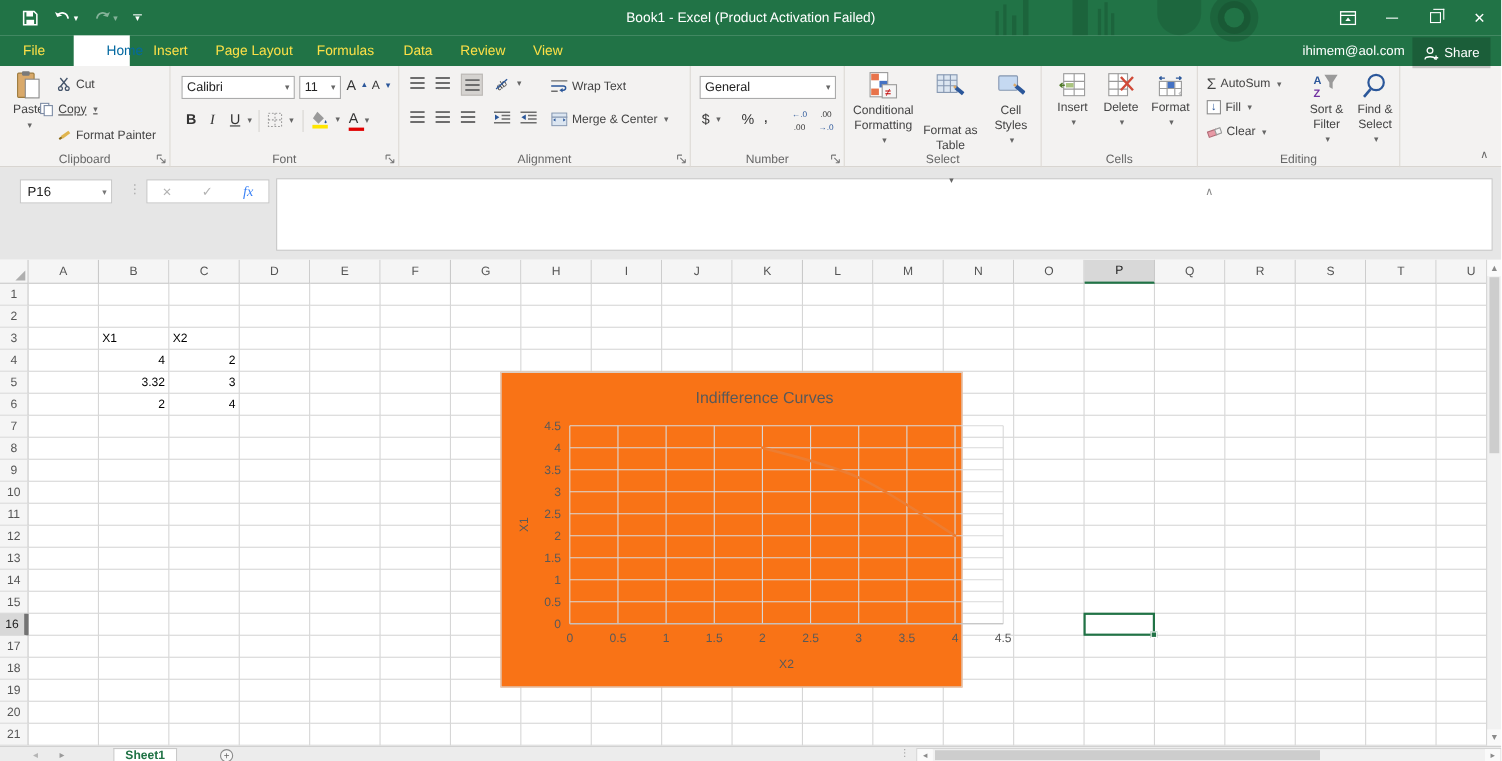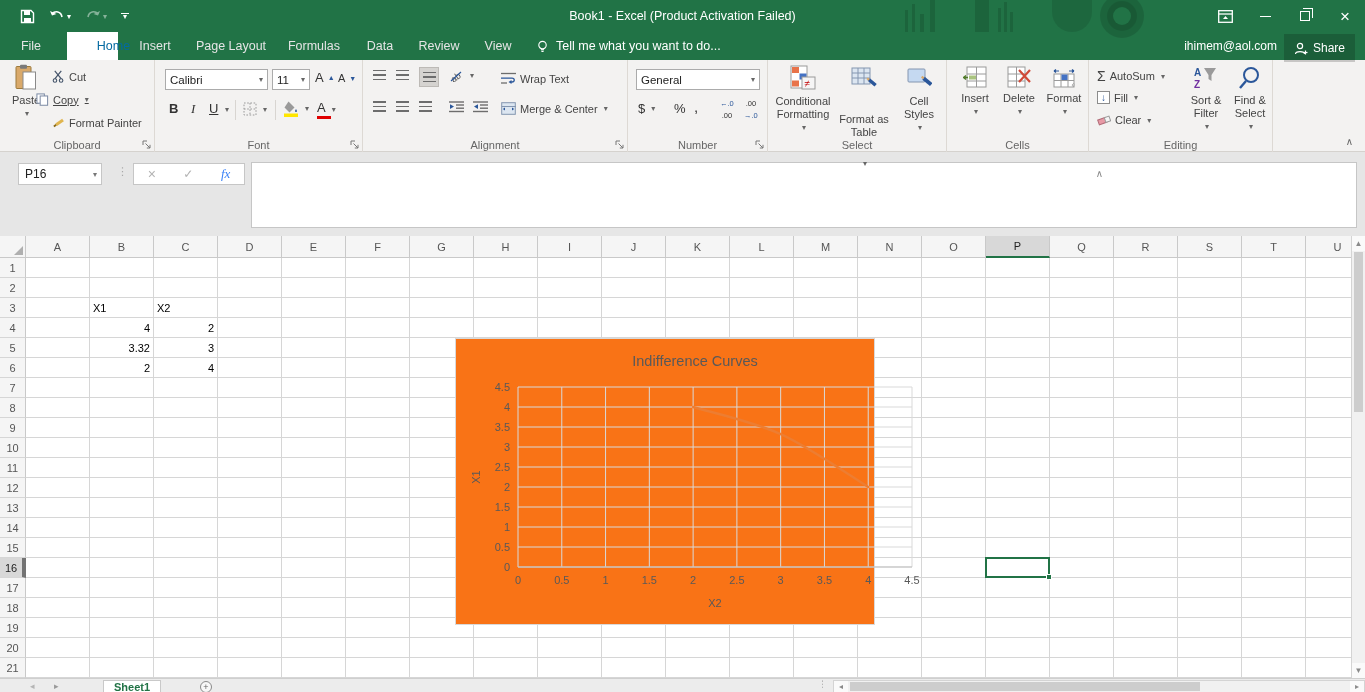--- a/index.html
+++ b/index.html
@@ -19,21 +19,21 @@
   .title-text { position:absolute; left:0; right:0; top:0; height:32px; display:flex; align-items:center; justify-content:center; font-size:12.5px; color:#fff; }
   .winctl { position:absolute; right:0; top:0; height:32px; display:flex; align-items:center; }
   .winctl .wbtn { width:40px; height:32px; display:flex; align-items:center; justify-content:center; color:#fff; }
   .min-glyph { display:inline-block; width:11px; border-bottom:1.5px solid #fff; }
   .restore-glyph { position:relative; width:10px; height:10px; border:1.2px solid #fff; }
   .restore-glyph:before { content:""; position:absolute; left:2px; top:-4px; width:9px; height:9px; border:1.2px solid #fff; border-left:none; border-bottom:none; }
   .close-glyph { font-size:17px; line-height:1; }
 
   
   .tabrow { position:absolute; left:0; top:32px; width:1365px; height:28px; background:#217346; z-index:40; }
-  .rtab { position:absolute; top:0; height:28px; display:flex; align-items:center; justify-content:center; color:#e5e5e5; font-size:12.5px; cursor:default; }
+  .rtab { position:absolute; top:0; height:28px; display:flex; align-items:center; justify-content:center; color:#fde047; font-size:12.5px; cursor:default; }
   .rtab.active { background:#fff; color:#0369a1;padding-left:42px; }
   .tellme { position:absolute; left:536px; top:0; height:28px; display:flex; align-items:center; gap:7px; color:#fff; font-size:12.5px; }
   .bulb { width:13px; height:13px; }
   .account { position:absolute; right:88px; top:0; height:28px; display:flex; align-items:center; color:#fff; font-size:12px; }
   .share-btn { position:absolute; right:10px; top:2px; height:28px; padding:0 10px; display:flex; align-items:center; gap:5px; background:rgba(0,0,0,0.18); color:#fff; font-size:12px; }
 
   
   .ribbon { position:absolute; left:0; top:60px; width:1365px; height:92px; background:#F3F2F1; border-bottom:1px solid #D5D2CE; z-index:30; color:#444; font-size:11px; }
   .rgroup { position:absolute; top:0; height:92px; border-right:1px solid #DDD9D4; }
   .rgroup-label { position:absolute; left:0; right:0; bottom:1px; text-align:center; font-size:11px; color:#666; }
@@ -179,28 +179,20 @@
     <div id="tabs-host">
         <div class="rtab" style="left: 8px; width: 46px;">File</div>
         <div class="rtab active" style="left: 67px; width: 51px;">Home</div>
         <div class="rtab" style="left: 126px; width: 58px;">Insert</div>
         <div class="rtab" style="left: 190px; width: 82px;">Page Layout</div>
         <div class="rtab" style="left: 278px; width: 72px;">Formulas</div>
         <div class="rtab" style="left: 356px; width: 48px;">Data</div>
         <div class="rtab" style="left: 410px; width: 58px;">Review</div>
         <div class="rtab" style="left: 474px; width: 48px;">View</div>
       </div>
-    <div class="tellme">
-      <svg class="bulb" viewBox="0 0 14 14">
-          <circle cx="7" cy="5.5" r="4" fill="none" stroke="#fff" stroke-width="1.2"></circle>
-          <line x1="5.4" y1="10.5" x2="8.6" y2="10.5" stroke="#fff" stroke-width="1.2"></line>
-          <line x1="5.8" y1="12.3" x2="8.2" y2="12.3" stroke="#fff" stroke-width="1.2"></line>
-        </svg>
-      <span>Tell me what you want to do...</span>
-    </div>
     <div class="account">ihimem@aol.com</div>
     <div class="share-btn">
       <svg width="14" height="13" viewBox="0 0 14 13">
           <circle cx="6" cy="4" r="2.6" fill="none" stroke="#fff" stroke-width="1.2"></circle>
           <path d="M1.5 12 C1.5 8.8 10.5 8.8 10.5 12" fill="none" stroke="#fff" stroke-width="1.2"></path>
           <line x1="11.5" y1="8.5" x2="11.5" y2="12.5" stroke="#fff" stroke-width="1.2"></line>
           <line x1="9.5" y1="10.5" x2="13.5" y2="10.5" stroke="#fff" stroke-width="1.2"></line>
         </svg>
       <span>Share</span>
     </div>

